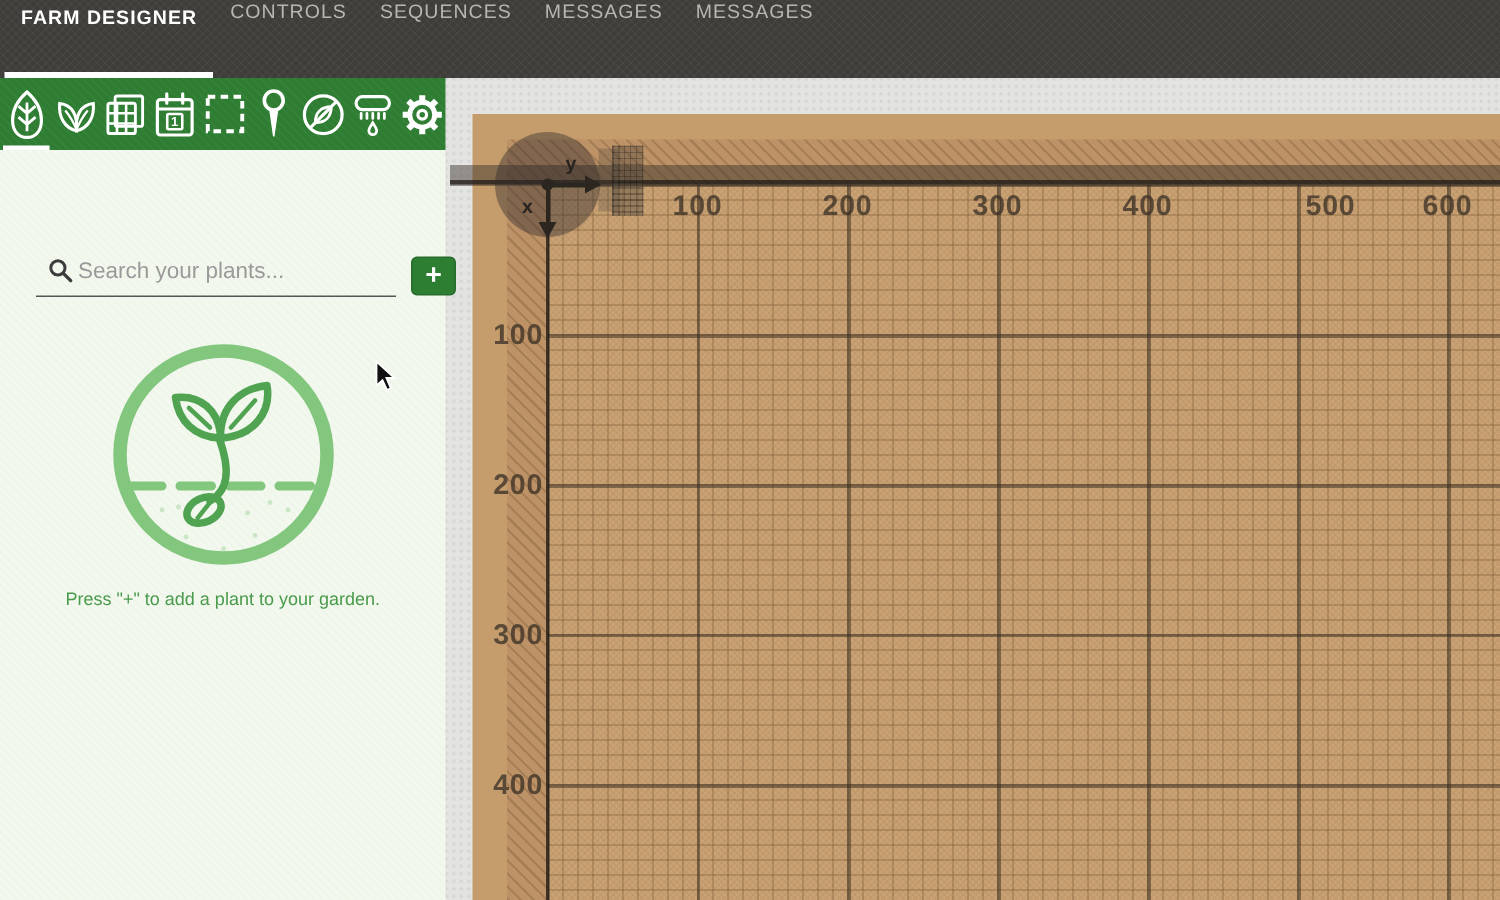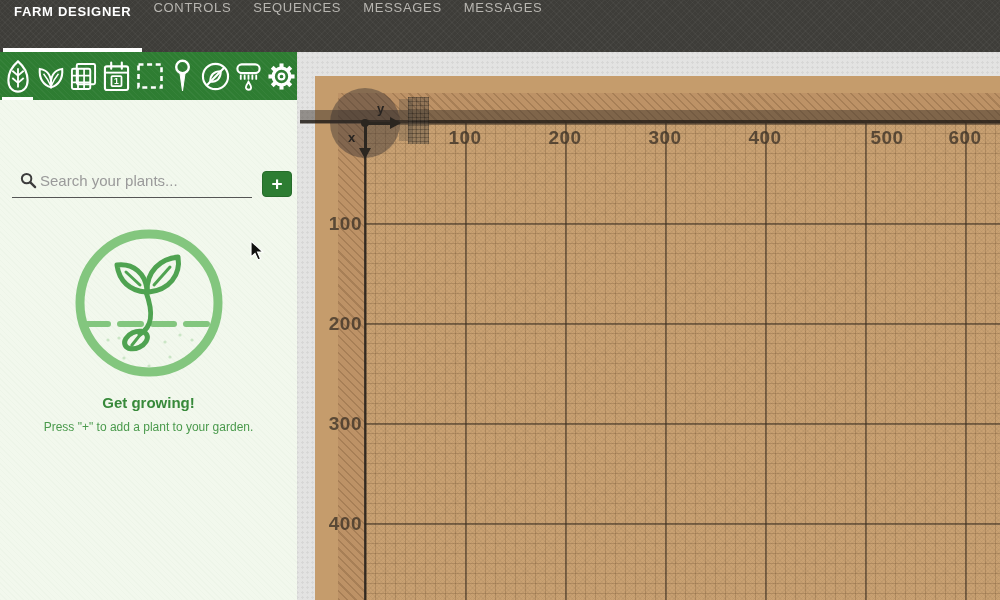--- a/index.html
+++ b/index.html
@@ -38,21 +38,21 @@
       repeating-linear-gradient(45deg, rgba(255,255,255,0.04) 0, rgba(255,255,255,0.04) 1px, transparent 1px, transparent 4px);
     display:flex;align-items:stretch;padding-left:2px;box-sizing:border-box;
   }
   .tool-btn{
     display:flex;align-items:center;justify-content:center;
     width:31px;height:48px;box-sizing:border-box;cursor:pointer;flex:0 0 auto;margin-right:2px;
   }
   .tool-btn.active{border-bottom:3px solid #ffffff;padding-top:3px;}
   .tool-btn svg{display:block;}
   
-  .search-row{position:absolute;left:4px;top:58px;width:297px;height:50px;}
+  .search-row{position:absolute;left:16px;top:58px;width:297px;height:50px;}
   .search-icon{position:absolute;left:16px;top:62px;}
   .search-input{
     position:absolute;left:8px;top:54px;width:240px;height:34px;
     border:none;border-bottom:1px solid #555;background:transparent;
     font-family:"Liberation Sans",sans-serif;font-size:15px;color:#333;
     padding:0 0 0 28px;box-sizing:border-box;outline:none;
   }
   .search-input::placeholder{color:#9a9a9a;opacity:1;}
   .add-btn{
     position:absolute;left:258px;top:61px;width:30px;height:26px;
@@ -258,21 +258,20 @@
             <line x1="56" y1="115" x2="68" y2="109" stroke-width="3"></line>
           </g>
           <path d="M66 106 C78 99 80 86 72 64"></path>
           <path d="M73 63 C73 43 86 31 104 29 C107 47 95 62 75 64 Z"></path>
           <line x1="80" y1="57" x2="96" y2="39" stroke-width="3"></line>
           <path d="M72 64 C56 63 45 53 43 37 C60 35 71 46 73 61 Z"></path>
           <line x1="66" y1="57" x2="52" y2="44" stroke-width="3"></line>
         </g>
       </svg>
     </span>
-    <div class="empty-title">Get growing!</div>
     <div class="empty-hint">Press "+" to add a plant to your garden.</div>
   </div>
 </aside>
 
 <div class="map" id="map">
   <div class="map-hatch"></div>
   <div class="map-grid"></div>
   <div class="gantry-band"></div>
   <div class="x-axis-line"></div>
   <div class="y-axis-line"></div>

